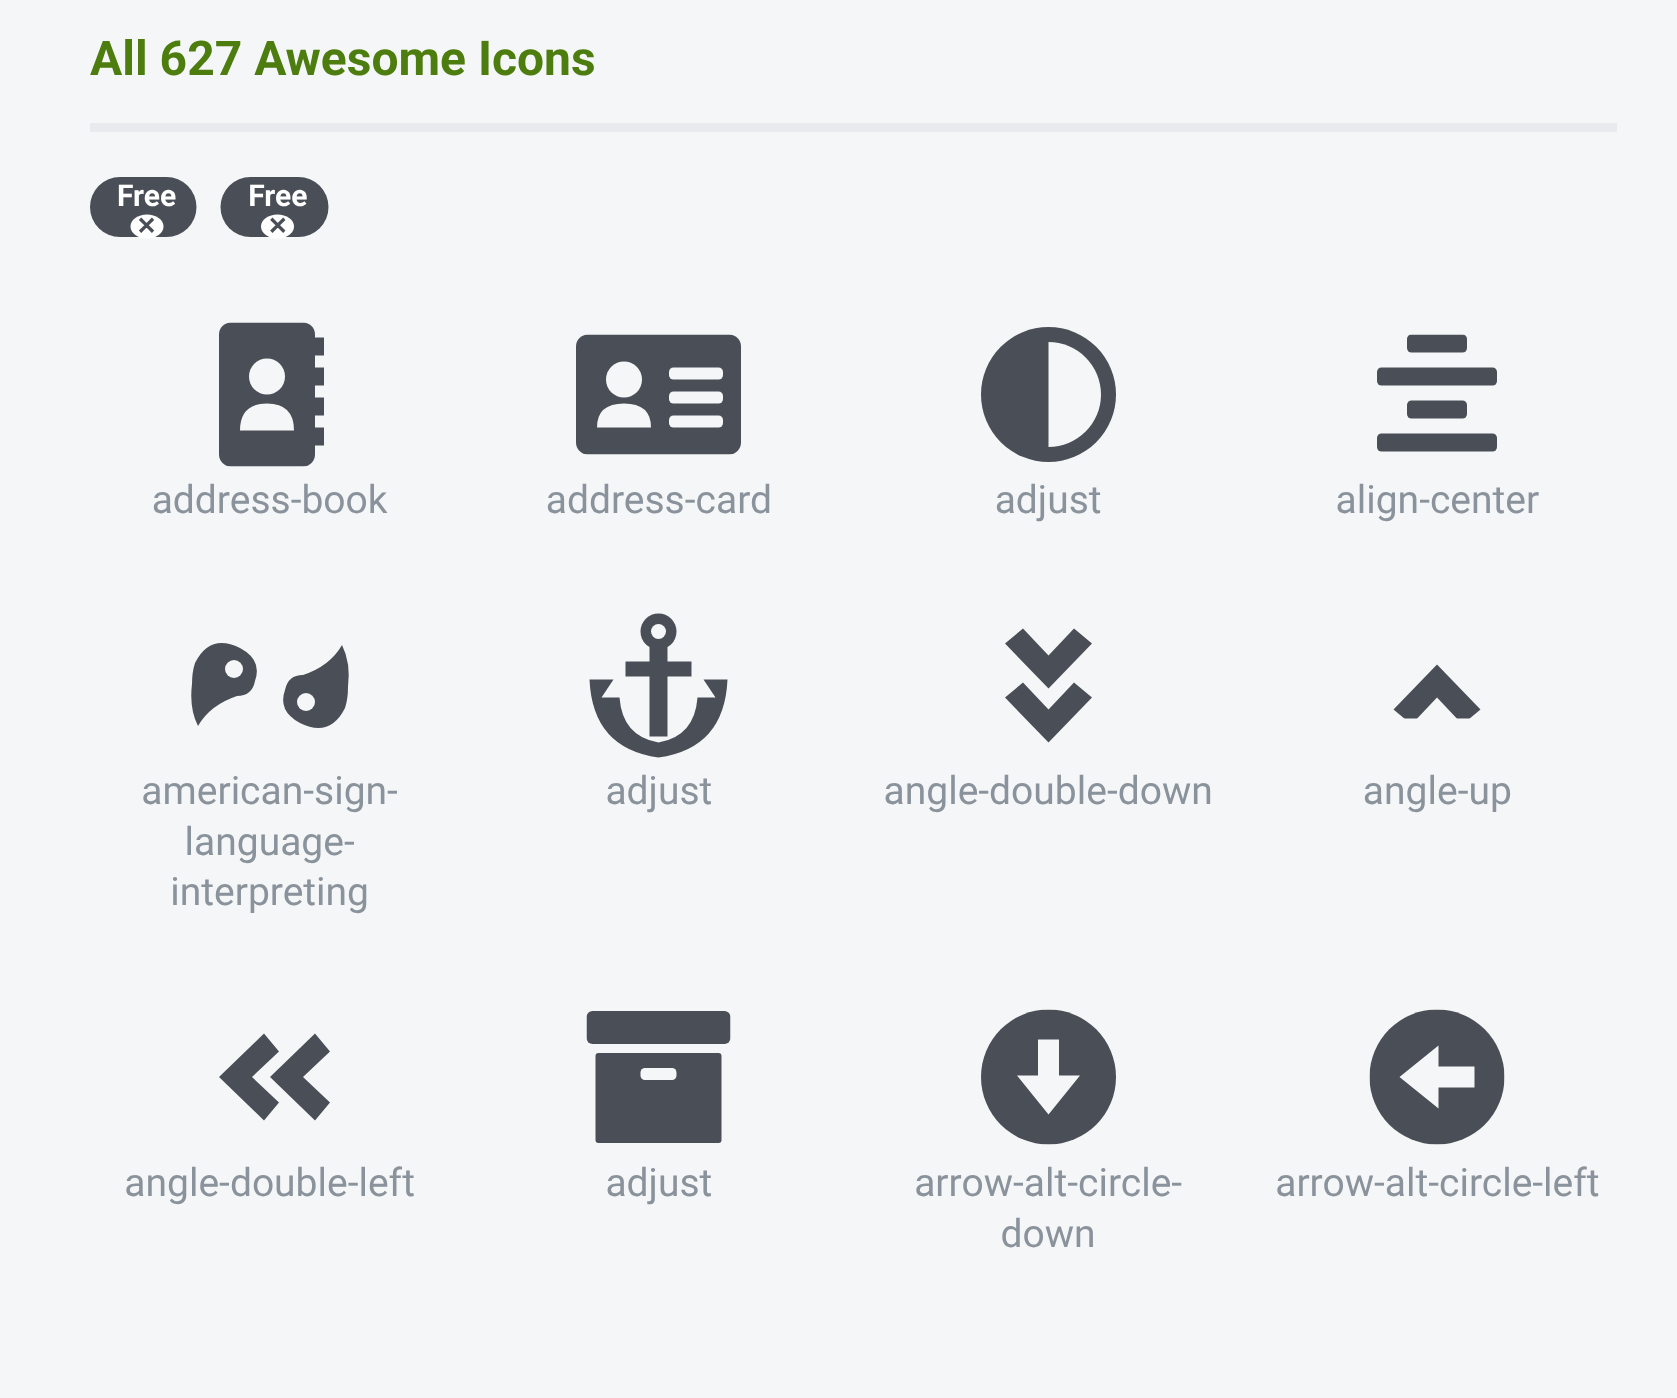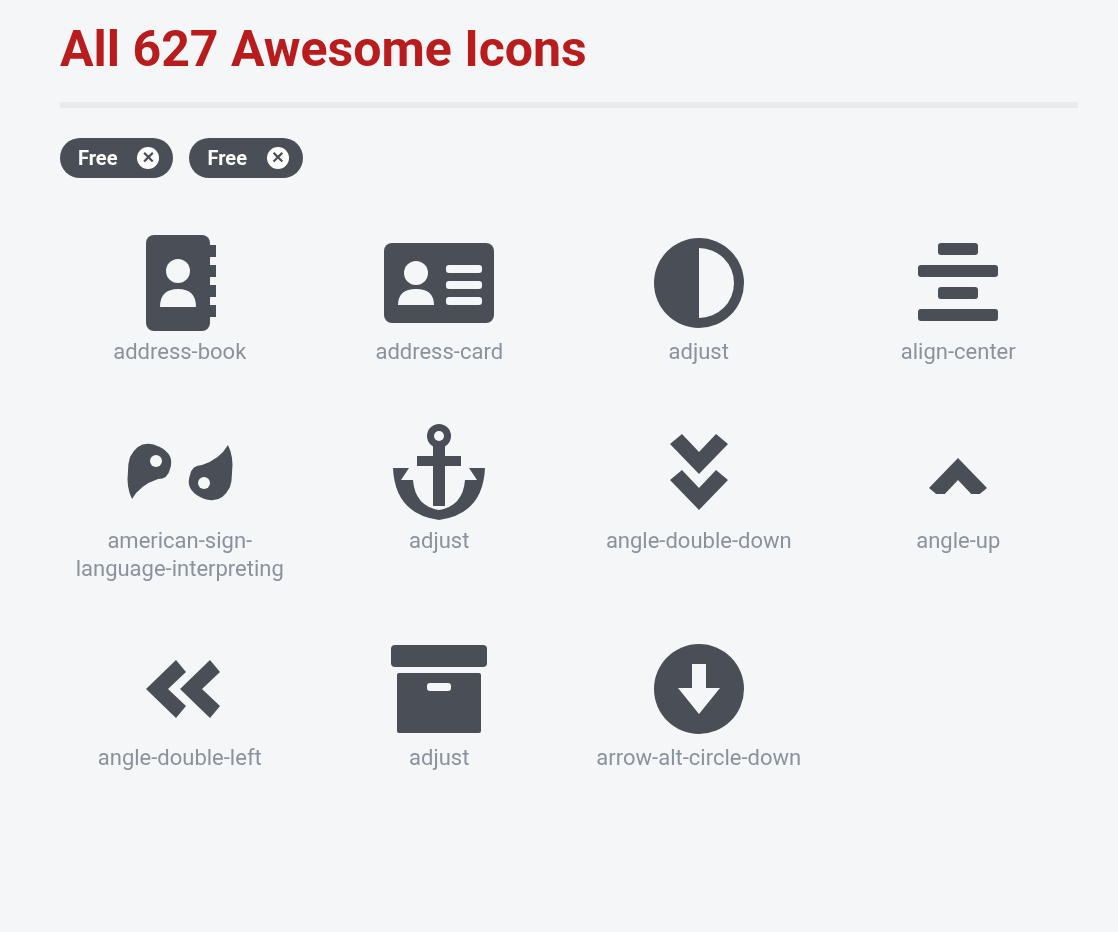--- a/index.html
+++ b/index.html
@@ -3,49 +3,50 @@
 <meta charset="utf-8">
 <style>
   * { box-sizing: border-box; margin: 0; padding: 0; }
   body {
     background: #f5f6f7;
     font-family: -apple-system, BlinkMacSystemFont, "Segoe UI", Roboto, "Helvetica Neue", Arial, sans-serif;
     width: 1118px;
     padding: 20px 40px 40px 60px;
   }
   h1.page-title {
-    font-size: 50px;
+    font-size: 32px;
     font-weight: 700;
-    color: #b91c1c;
+    color: #4d7c0f;
     margin-bottom: 24px;
   }
   .divider {
     height: 6px;
     background: #e8eaed;
     margin-bottom: 30px;
     margin-left: 0;
   }
   .filters {
     display: flex;
     gap: 16px;
     margin-bottom: 40px;
     margin-left: 0;
   }
   .filter-pill {
     display: inline-flex;
     align-items: center;
-    gap: 20px;
+    gap: 1px;
     background: #4a4f57;
     color: #ffffff;
     height: 40px;
     border-radius: 20px;
     padding: 0 14px 0 18px;
     font-size: 20px;
     font-weight: 700;
     cursor: pointer;
+    flex-direction: column;
   }
   .filter-pill .close-badge {
     display: inline-flex;
     align-items: center;
     justify-content: center;
     width: 22px;
     height: 22px;
     border-radius: 50%;
     background: #ffffff;
     color: #4a4f57;
@@ -70,21 +71,21 @@
     height: 110px;
     display: flex;
     align-items: center;
     justify-content: center;
   }
   .icon-glyph svg {
     fill: #4a4f57;
   }
   .icon-label {
     color: #8a929c;
-    font-size: 22px;
+    font-size: 26px;
     text-align: center;
     line-height: 1.3;
     max-width: 240px;
   }
 </style>
 </head>
 <body>
 
 <h1 class="page-title">All 627 Awesome Icons</h1>
 
@@ -222,14 +223,23 @@
   <div class="icon-item">
     <div class="icon-glyph">
       <svg width="90" height="90" viewBox="0 0 90 90">
         <circle cx="45" cy="45" r="45"></circle>
         <path d="M38 20 L52 20 L52 44 L66 44 L45 70 L24 44 L38 44 Z" fill="#f5f6f7"></path>
       </svg>
     </div>
     <div class="icon-label">arrow-alt-circle-down</div>
   </div>
 
+  <div class="icon-item">
+    <div class="icon-glyph">
+      <svg width="90" height="90" viewBox="0 0 90 90">
+        <circle cx="45" cy="45" r="45"></circle>
+        <path d="M70 38 L70 52 L46 52 L46 66 L20 45 L46 24 L46 38 Z" fill="#f5f6f7"></path>
+      </svg>
+    </div>
+    <div class="icon-label">arrow-alt-circle-left</div>
+  </div>
 
 </div>
 
 </body></html>

